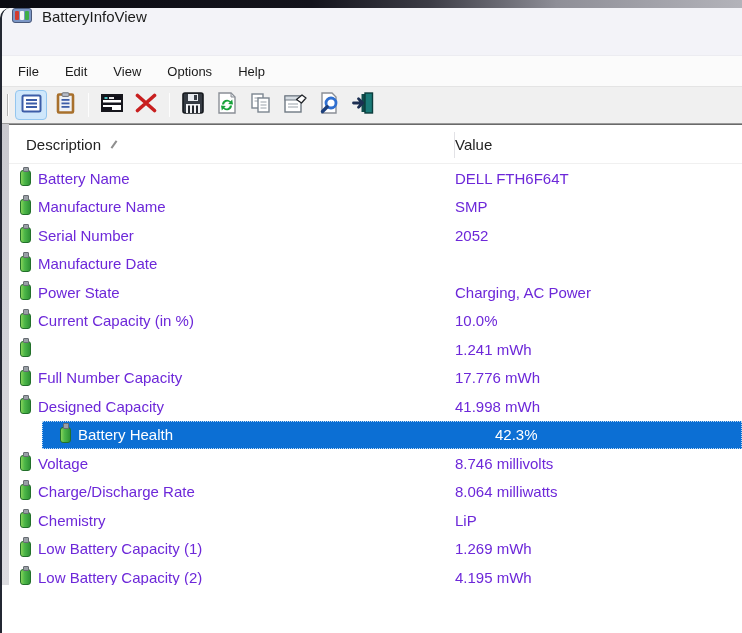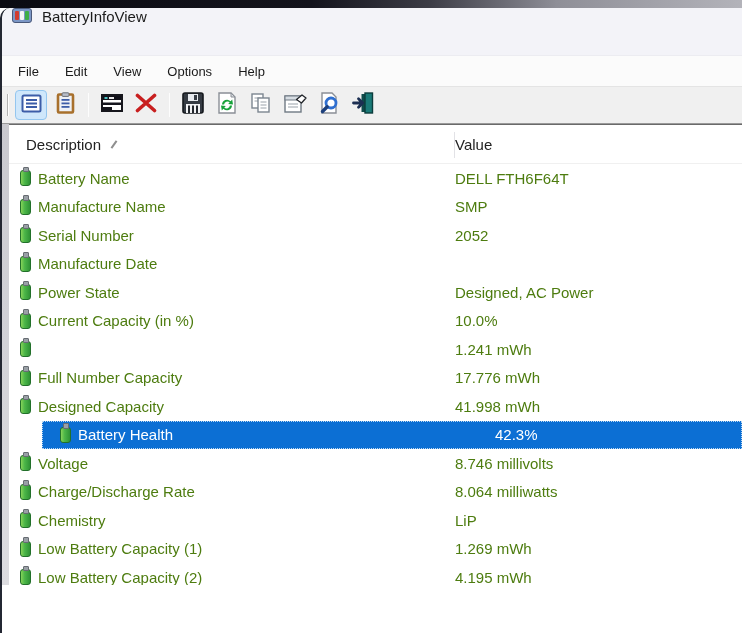--- a/index.html
+++ b/index.html
@@ -50,21 +50,21 @@
   .col-divider { position:absolute; left:452px; top:7px; width:1px; height:26px; background:#e2e2e6; }
   .sort-glyph { width:2px; height:9px; background:#8f8f8f; transform:rotate(35deg); display:inline-block; }
 
   
   .listarea { position:relative; height:461px; }
   .gutter { position:absolute; left:0; top:0; bottom:0; width:7px;
     background:linear-gradient(180deg,#c9c9cf,#dcdce0); z-index:3; }
 
   
   .rows { position:absolute; top:40px; left:0; right:0; bottom:0; overflow:hidden; background:#fff; }
-  .row { height:28.5px; display:flex; align-items:center; font-size:15px; color:#4d7c0f; }
+  .row { height:28.5px; display:flex; align-items:center; font-size:15px; color:#6d28d9; }
   .cell-desc { flex:0 0 453px; display:flex; align-items:center; gap:7px; padding-left:9px; }
   .cell-value { flex:1; }
   .row.selected { background:#0c6fd4; color:#fff; outline:1px dotted #bcd8f2; outline-offset:-1px;margin-left:40px; }
   .battery { width:11px; height:16px; margin-left:9px; flex:0 0 11px; position:relative;
     background:linear-gradient(90deg,#86d358 0%,#4cb648 40%,#2f9335 100%);
     border:1.5px solid #22702a; border-radius:3px; }
   .battery::before { content:''; position:absolute; top:-4.5px; left:2px; width:4px; height:3.5px;
     background:#9aa0a6; border:1px solid #676c72; border-radius:1px; }
 </style>
 </head>
@@ -269,21 +269,21 @@
       <span class="value-text"></span>
     </div>
   </div>
 
   <div class="row">
     <div class="cell-desc">
       <span class="battery"></span>
       <span class="desc-text">Power State</span>
     </div>
     <div class="cell-value">
-      <span class="value-text">Designed, AC Power</span>
+      <span class="value-text">Charging, AC Power</span>
     </div>
   </div>
 
   <div class="row">
     <div class="cell-desc">
       <span class="battery"></span>
       <span class="desc-text">Current Capacity (in %)</span>
     </div>
     <div class="cell-value">
       <span class="value-text">10.0%</span>

